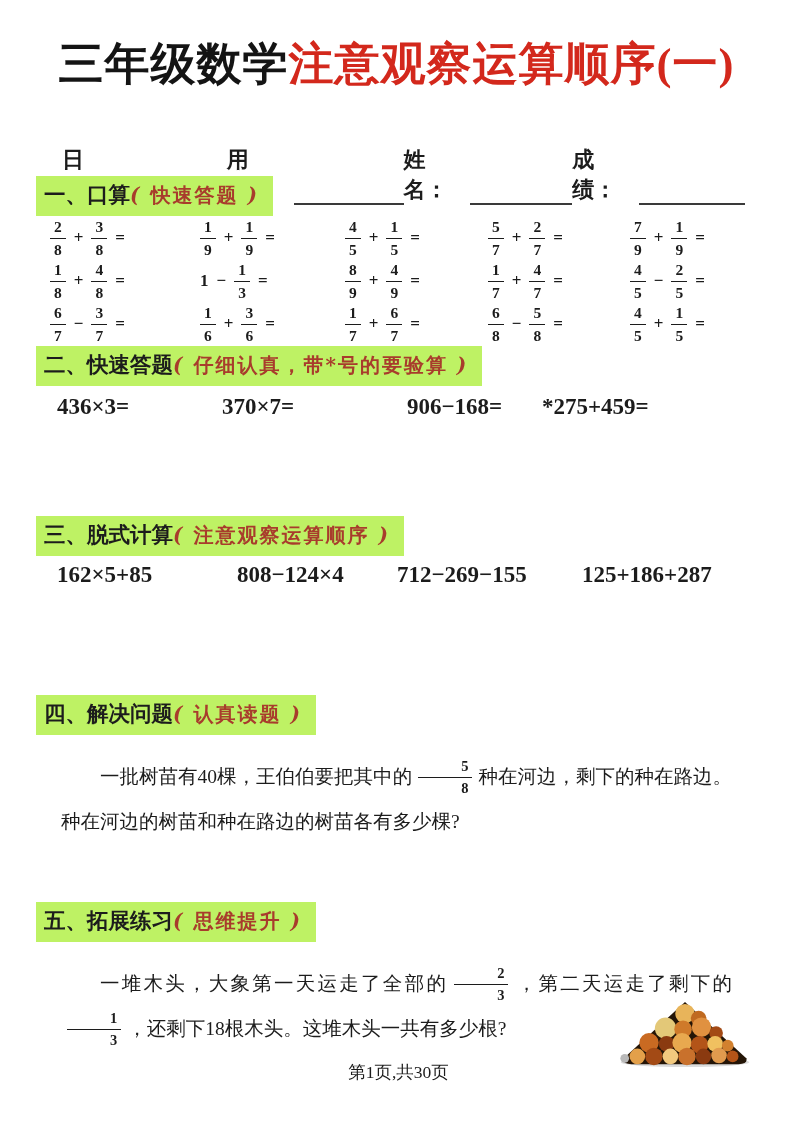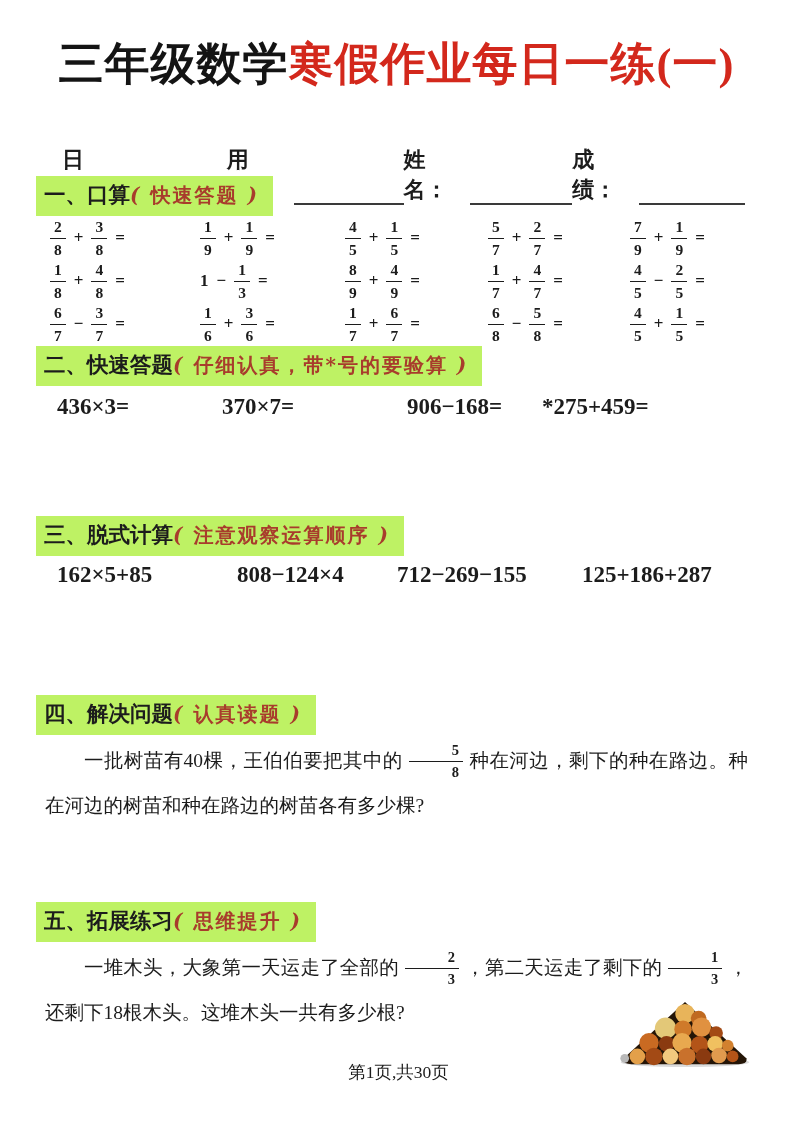--- a/index.html
+++ b/index.html
@@ -84,21 +84,21 @@
     display:grid;
     font-family:"Liberation Serif",serif;
     font-size:23px;
     padding-left:10px;
   }
   .v-row{top:394px;grid-template-columns:165px 185px 135px 1fr;}
   .s-row{top:562px;grid-template-columns:180px 160px 185px 1fr;}
   
   .problem{
     position:absolute;left:45px;right:45px;
-    margin:0;
+    margin:16px;
     font-family:"Liberation Serif",serif;
     font-size:19.5px;
     line-height:45px;
     text-indent:2em;
     text-align:justify;
   }
   .p-word{top:738px;}
   .p-ext{top:945px;}
   .problem .frac{font-size:14.5px;margin:0 6px;position:relative;top:-2px;}
   
@@ -110,21 +110,21 @@
     font-family:"Liberation Serif",serif;
     font-size:17.5px;
   }
 </style>
 </head>
 <body>
 
 <div class="page">
 
   <div class="title">
-    <span class="t-black">三年级数学</span><span class="t-red">寒假作业每日一练(一)</span>
+    <span class="t-black">三年级数学</span><span class="t-red">注意观察运算顺序(一)</span>
   </div>
 
   <div class="info-row">
     <span class="info-field">
       <span>日期：</span>
         <span class="blank-line w1"></span>
     </span>
     <span class="info-field">
       <span>用时：</span>
         <span class="blank-line w2"></span>

